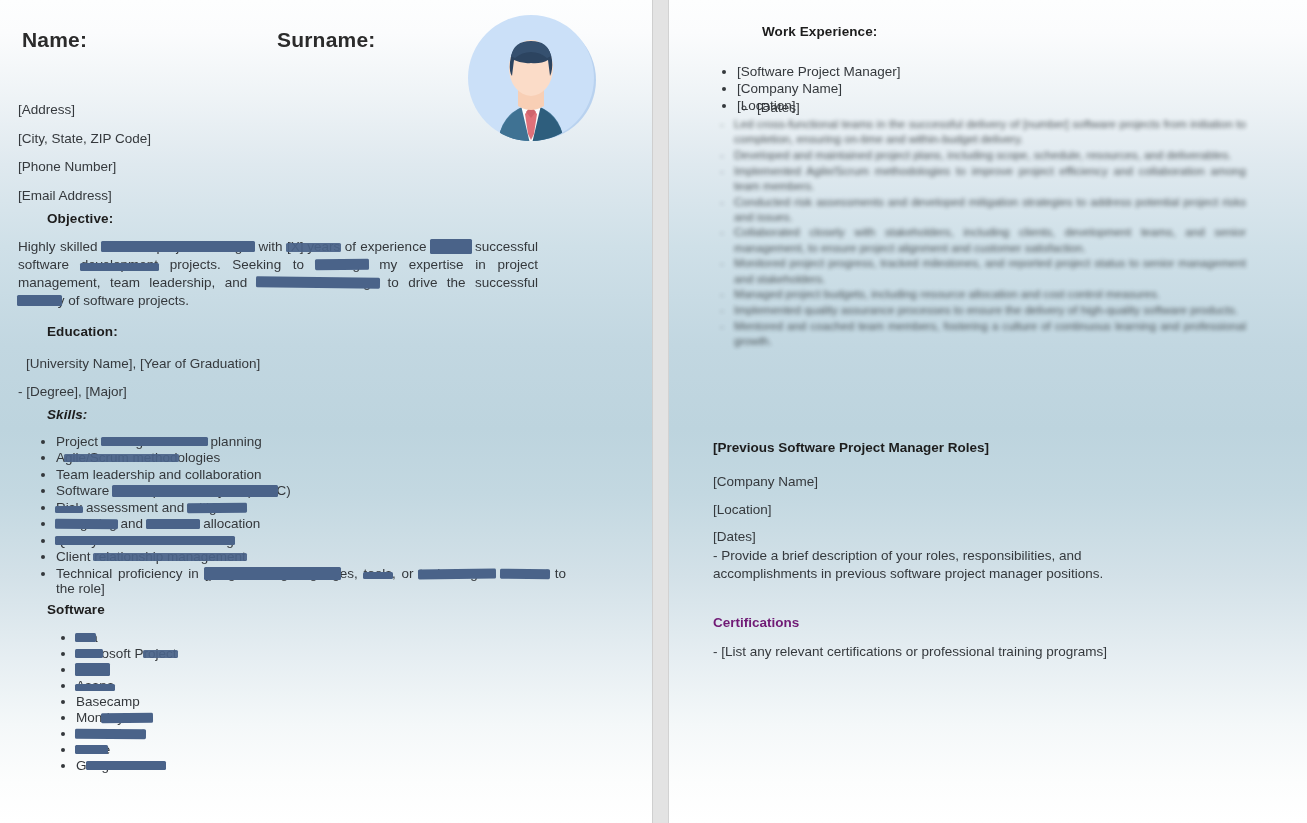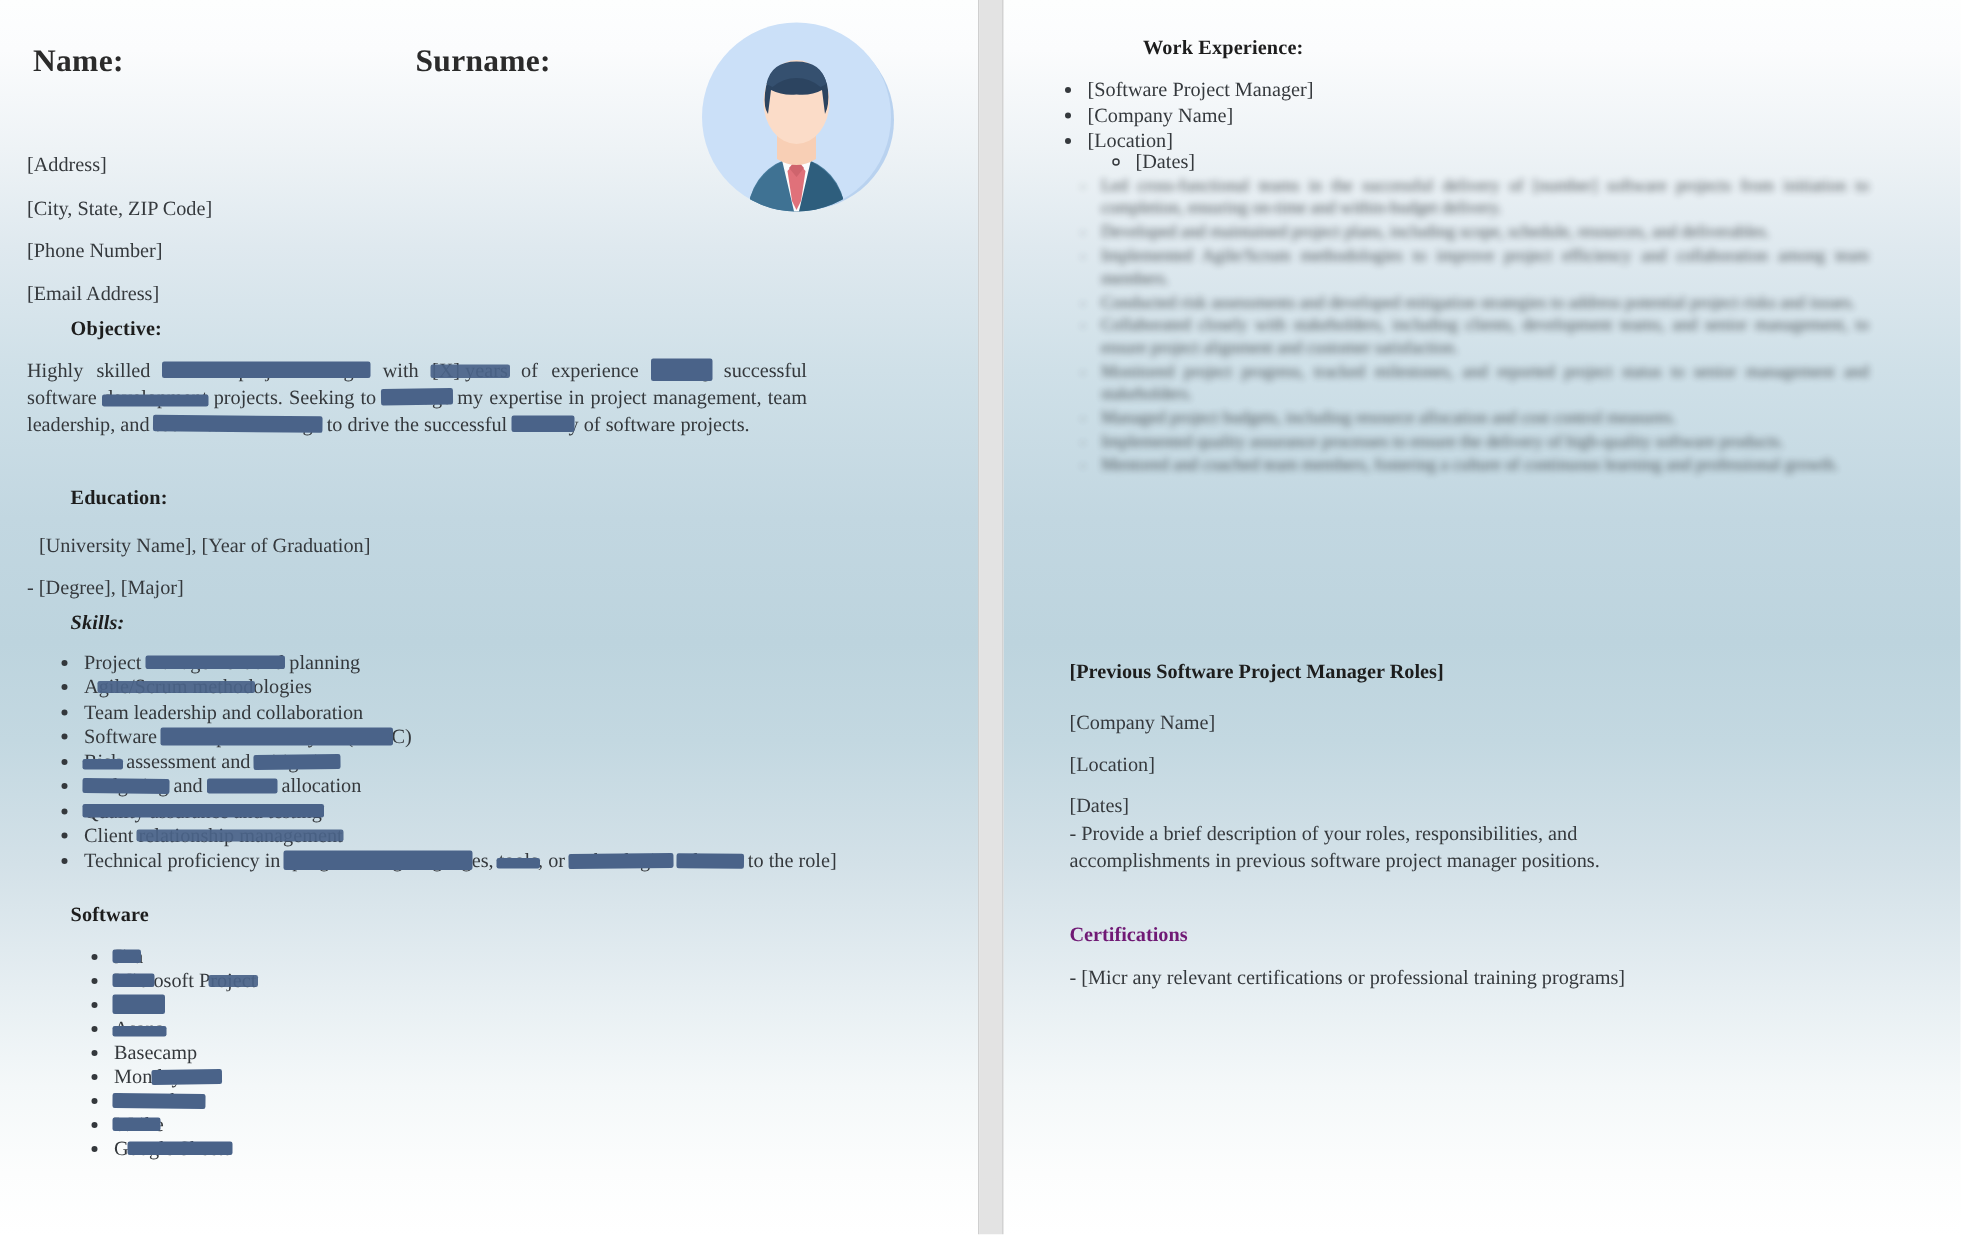--- a/index.html
+++ b/index.html
@@ -13,21 +13,20 @@
     overflow: hidden;
     font-family: "Liberation Sans", sans-serif;
     -webkit-font-smoothing: antialiased;
   }
 
   #doc-viewport {
     position: relative;
     width: 1307px;
     height: 823px;
     background: #ffffff;
-    font-family: Liberation Serif, serif;
   }
 
   
   .page {
     position: absolute;
     top: 0;
     height: 823px;
     background:
       linear-gradient(to bottom,
         #fdfefe 0%,
@@ -226,21 +225,21 @@
     position: absolute;
     top: 24px;
     left: 714px;
     margin-left: 48px;
   }
   #work-list {
     position: absolute;
     top: 52px;
     left: 703px;
     width: 400px;
-    margin: 0;
+    margin: 12px;
     padding: 0 0 0 22px;
     list-style: disc;
   }
   #work-list li {
     font-size: 13.5px;
     line-height: 16px;
     color: #35393d;
     margin-bottom: 0.8px;
     white-space: nowrap;
   }
@@ -445,15 +444,15 @@
 
   <div id="prev-roles-head">[Previous Software Project Manager Roles]</div>
   <div id="prev-roles-lines">
     <div class="prev-line">[Company Name]</div>
     <div class="prev-line">[Location]</div>
     <div class="prev-line">[Dates]</div>
   </div>
   <div id="prev-desc">- Provide a brief description of your roles, responsibilities, and accomplishments in previous software project manager positions.</div>
 
   <div id="certs-head">Certifications</div>
-  <div id="certs-body">- [Micr any relevant certifications or professional training programs]</div>
+  <div id="certs-body">- [List any relevant certifications or professional training programs]</div>
 
 </div>
 
 </body></html>

